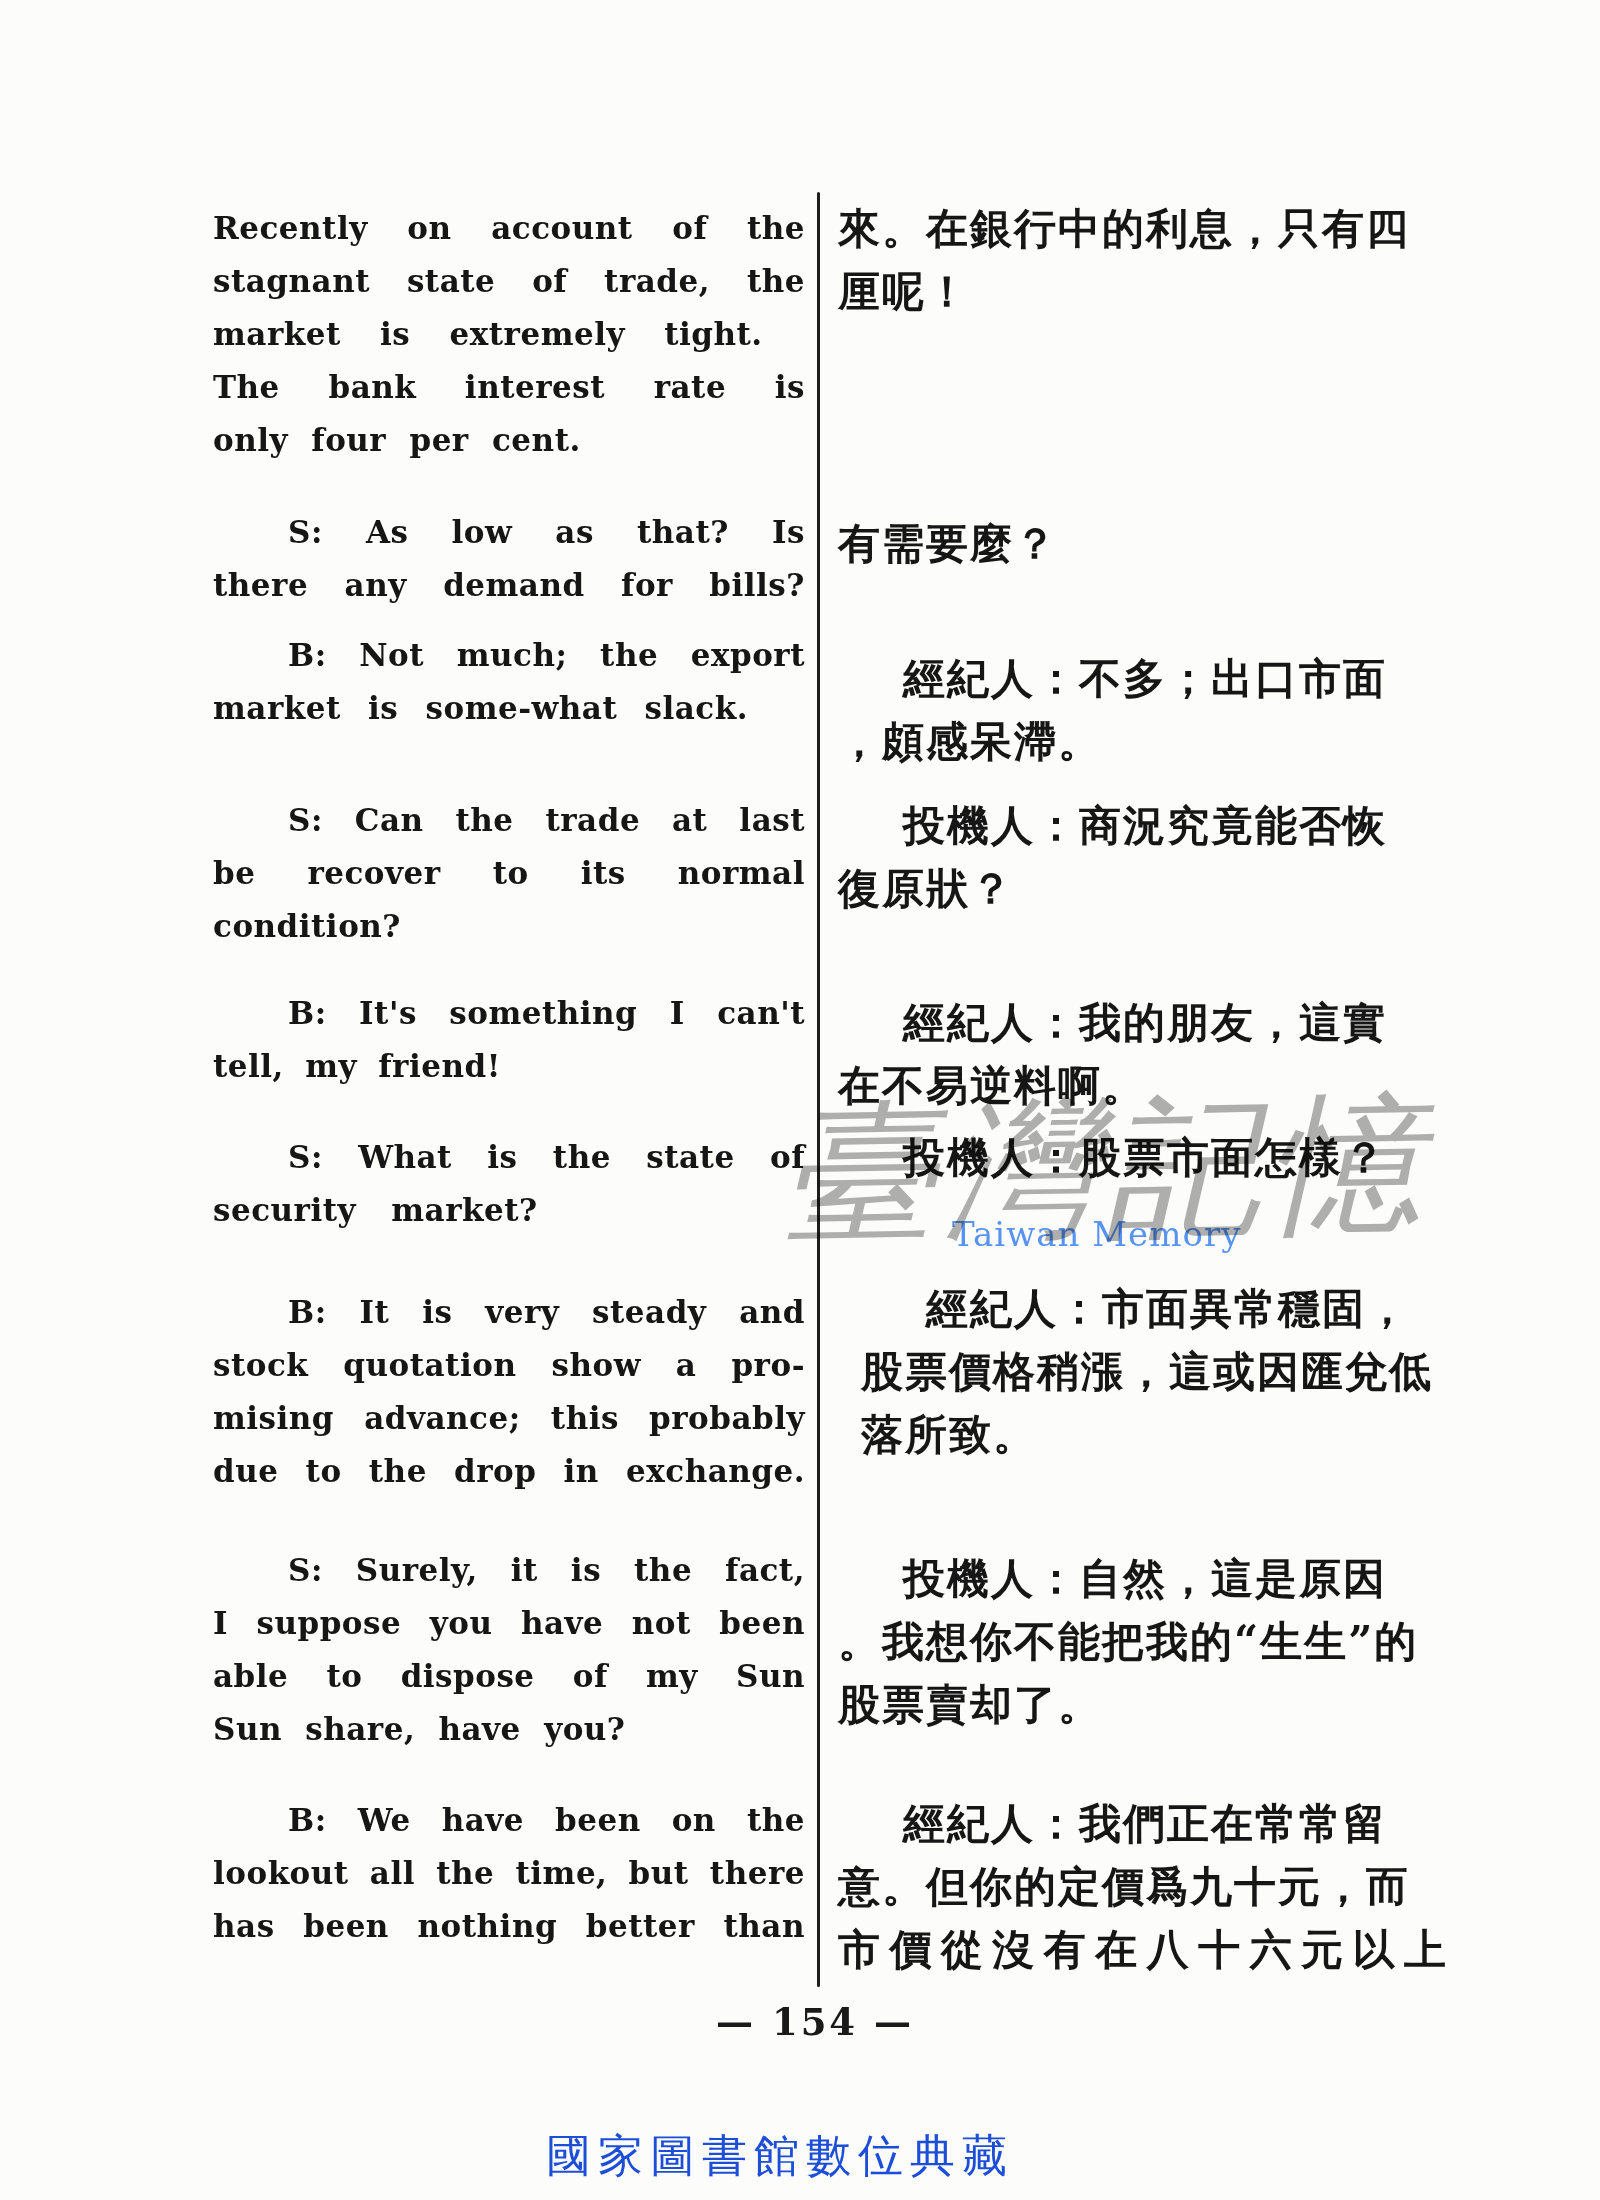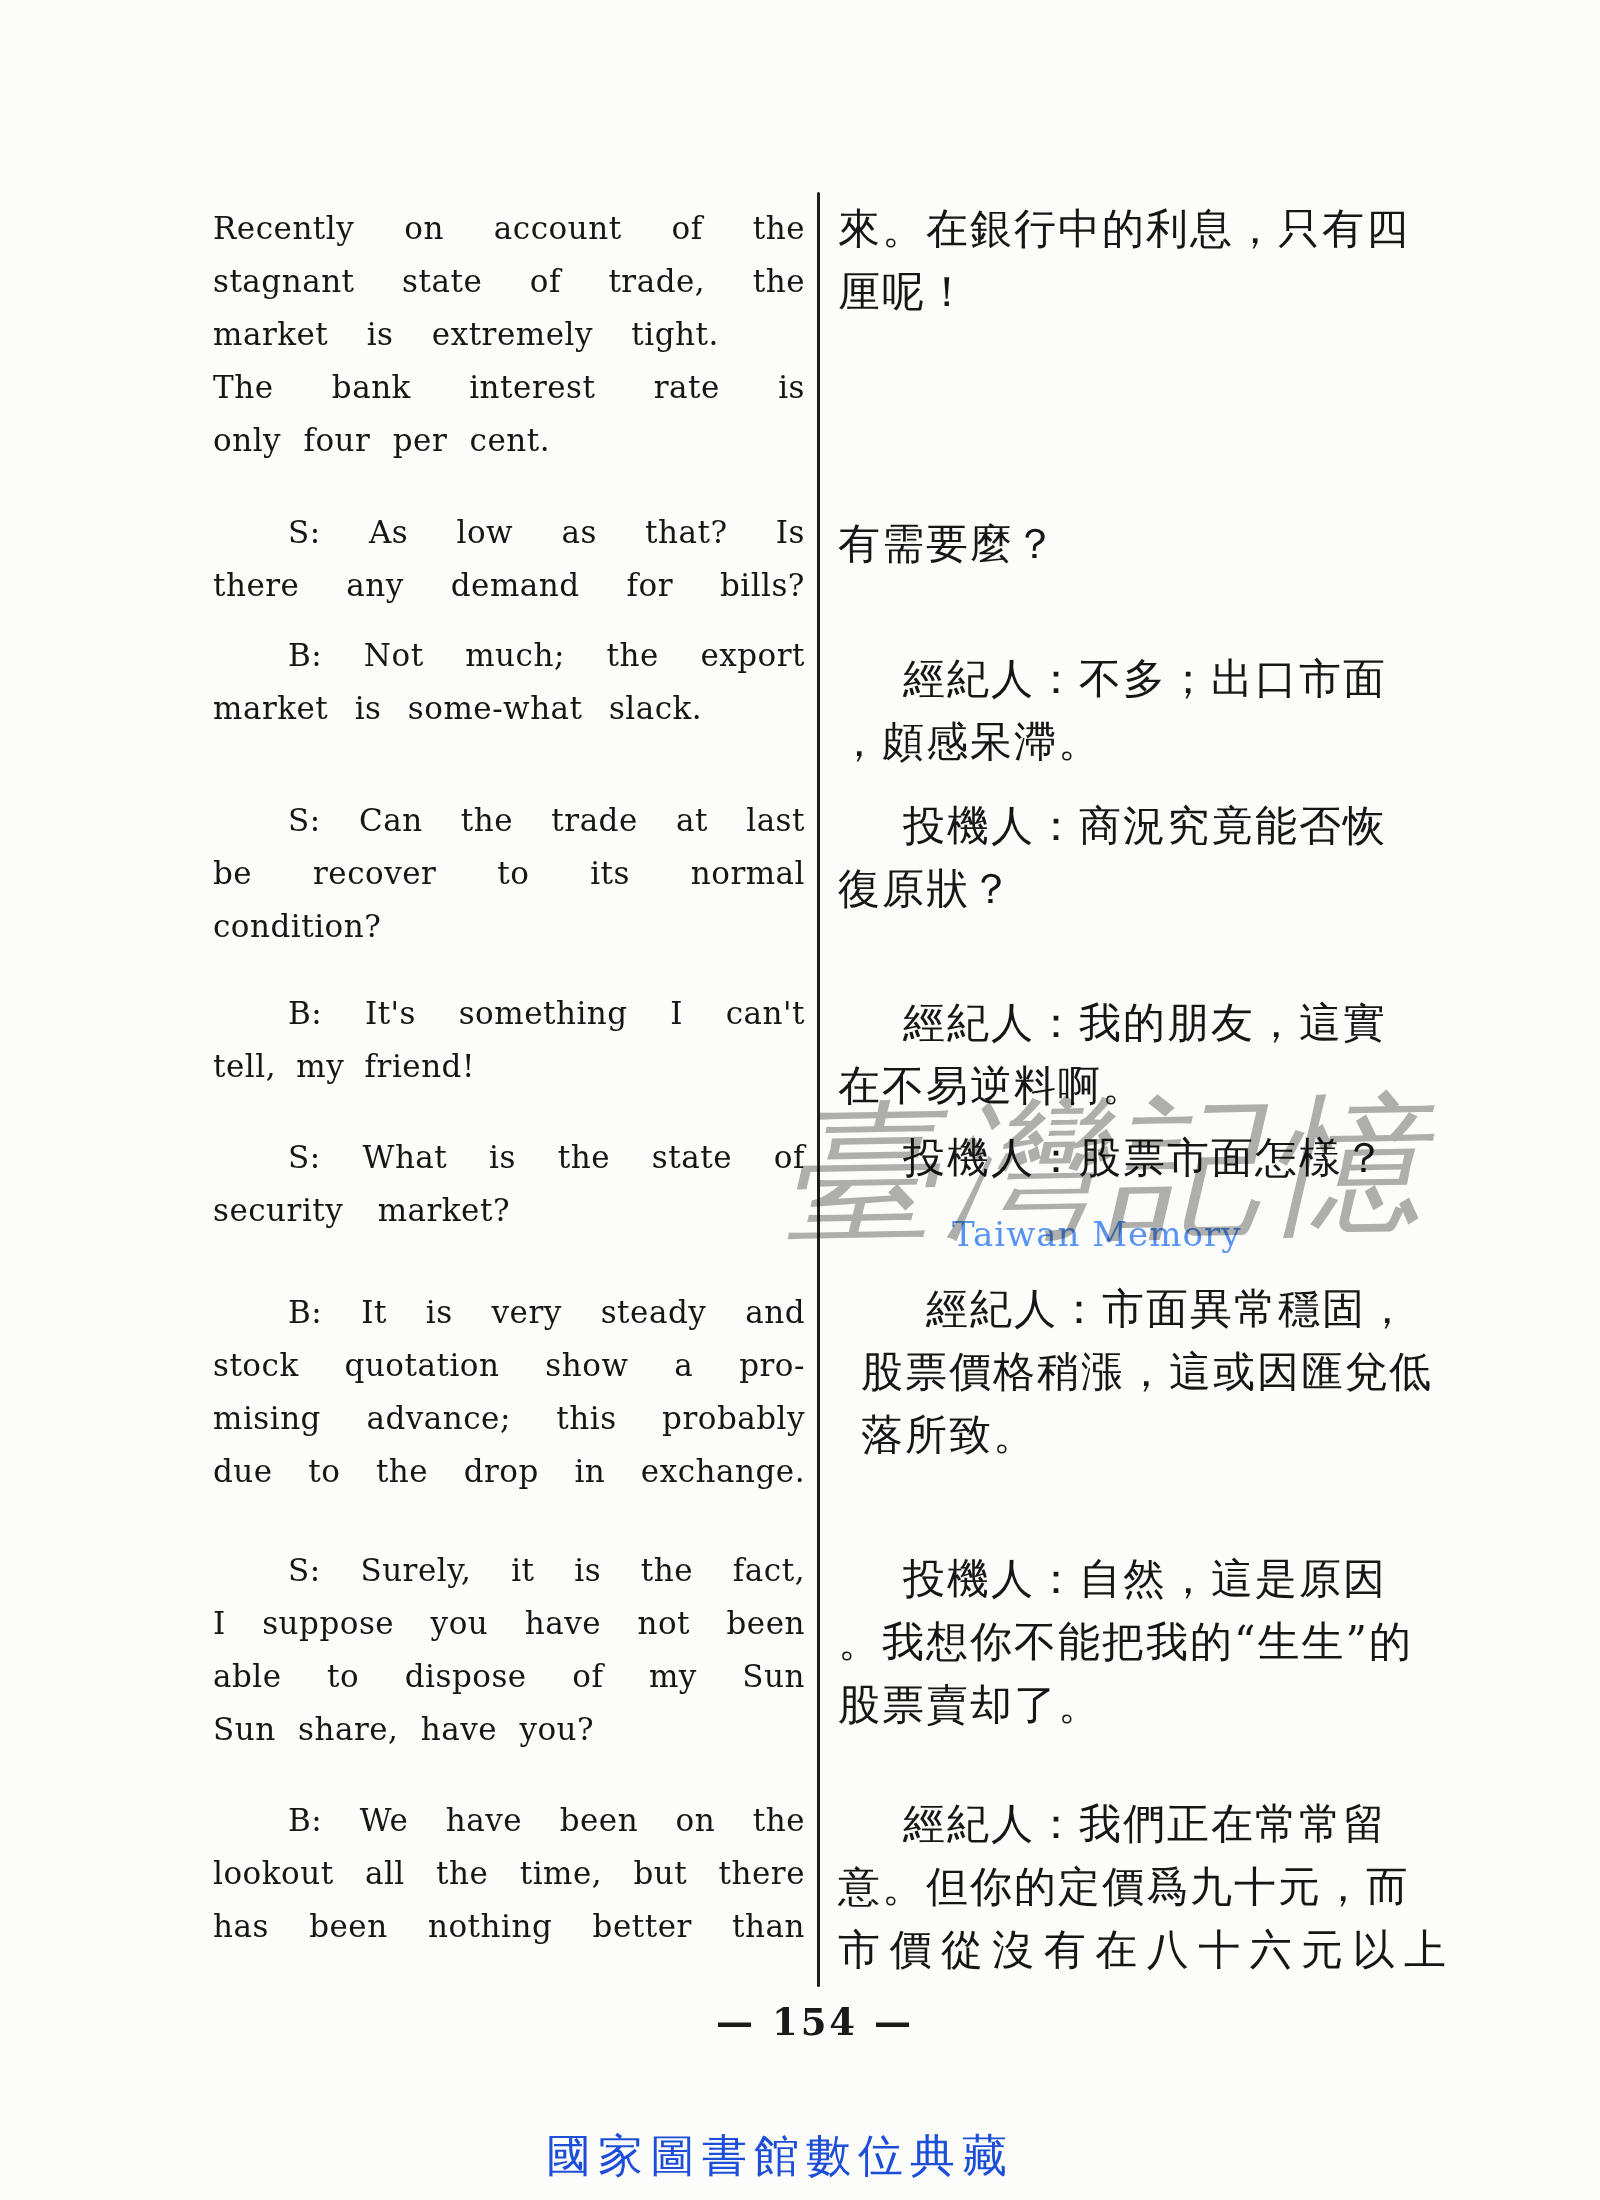--- a/index.html
+++ b/index.html
@@ -22,21 +22,21 @@
   
   .col-en .p{
     position:absolute;left:213px;width:592px;
     font-size:31px;line-height:53px;
     letter-spacing:0.5px;
   }
   .lp1{top:202px;} .lp2{top:506px;} .lp3{top:629px;}
   .lp4{top:794px;} .lp5{top:987px;} .lp6{top:1131px;}
   .lp7{top:1286px;} .lp8{top:1544px;} .lp9{top:1794px;}
 
-  .ln{white-space:normal;}
+  .ln{white-space:normal;font-weight:bold;}
   .ln.j{text-align:justify;text-align-last:justify;}
   .ln.ind{padding-left:75px;}
   .ws10{word-spacing:10px;} .ws12{word-spacing:12px;}
   .ws16{word-spacing:16px;} .ws24{word-spacing:24px;}
   .ws28{word-spacing:28px;}
 
   
   .col-zh .p{
     position:absolute;left:838px;width:610px;
     font-size:42px;line-height:63px;

